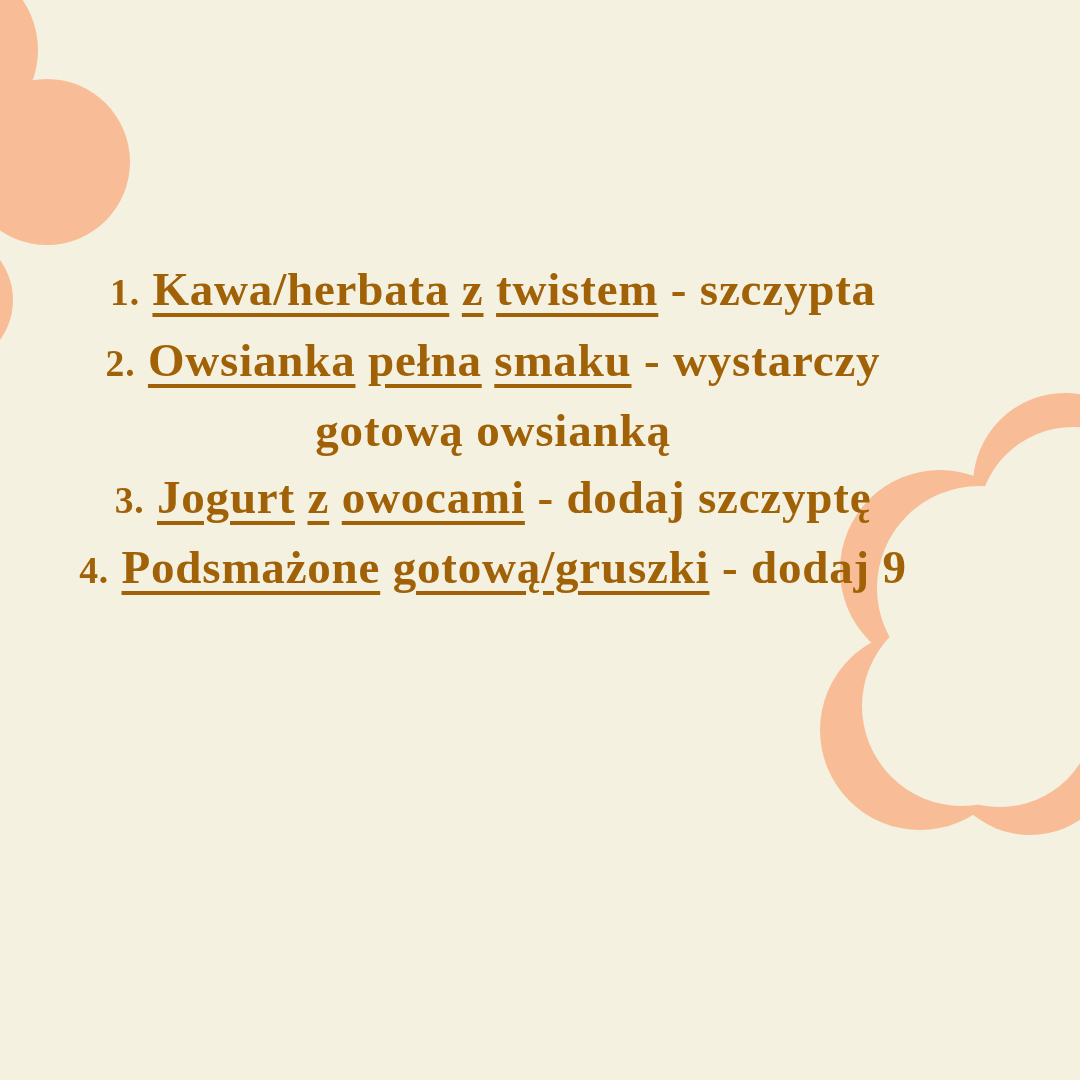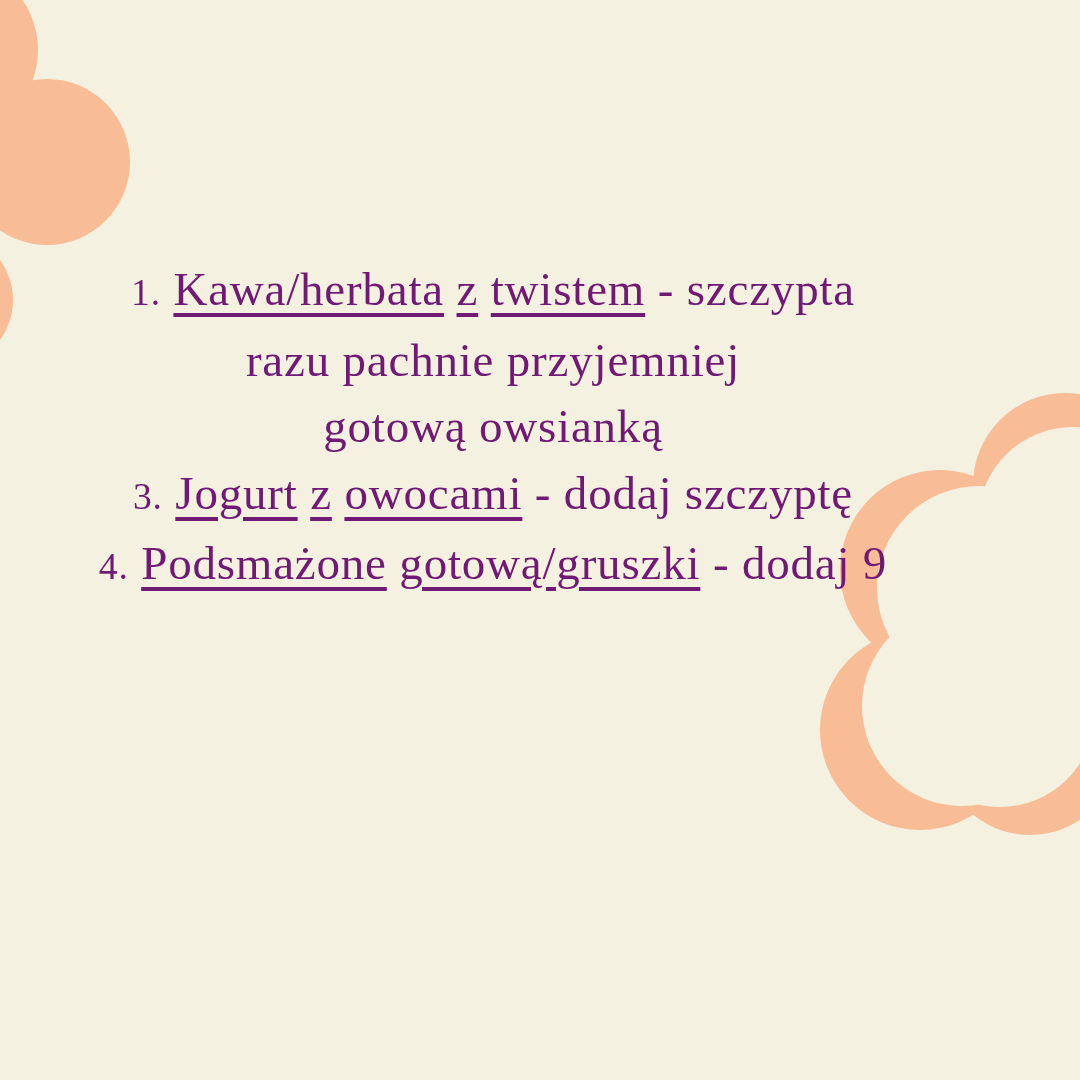--- a/index.html
+++ b/index.html
@@ -61,26 +61,26 @@
       <circle class="petal" cx="920" cy="730" r="100" fill="#f8bc96"></circle>
       <circle class="petal" cx="1030" cy="745" r="90" fill="#f8bc96"></circle>
       <circle class="cut" cx="1073" cy="522" r="95" fill="#f4f1e1"></circle>
       <circle class="cut" cx="979" cy="588" r="102" fill="#f4f1e1"></circle>
       <circle class="cut" cx="962" cy="706" r="100" fill="#f4f1e1"></circle>
       <circle class="cut" cx="1000" cy="712" r="95" fill="#f4f1e1"></circle>
       <circle class="cut" cx="1020" cy="645" r="100" fill="#f4f1e1"></circle>
     </g>
   </svg>
 
-  <div class="list" style="color: #701a75;">
+  <div class="list" style="color: #a16207; font-weight: bold;">
       <div>
         <div class="line"><span class="num">1.</span><span class="txt"> </span><span class="u">Kawa/herbata</span> <span class="u">z</span> <span class="u">twistem</span><span class="txt"> - szczypta</span></div>
-        <div class="line"><span class="txt">razu pachnie przyjemniej</span></div>
       </div>
       <div>
+        <div class="line"><span class="num">2.</span><span class="txt"> </span><span class="u">Owsianka</span> <span class="u">pełna</span> <span class="u">smaku</span><span class="txt"> - wystarczy</span></div>
         <div class="line"><span class="txt">gotową owsianką</span></div>
       </div>
       <div>
         <div class="line"><span class="num">3.</span><span class="txt"> </span><span class="u">Jogurt</span> <span class="u">z</span> <span class="u">owocami</span><span class="txt"> - dodaj szczyptę</span></div>
       </div>
       <div>
         <div class="line"><span class="num">4.</span><span class="txt"> </span><span class="u">Podsmażone</span> <span class="u">gotową/gruszki</span><span class="txt"> - dodaj 9</span></div>
       </div>
     </div>
 

